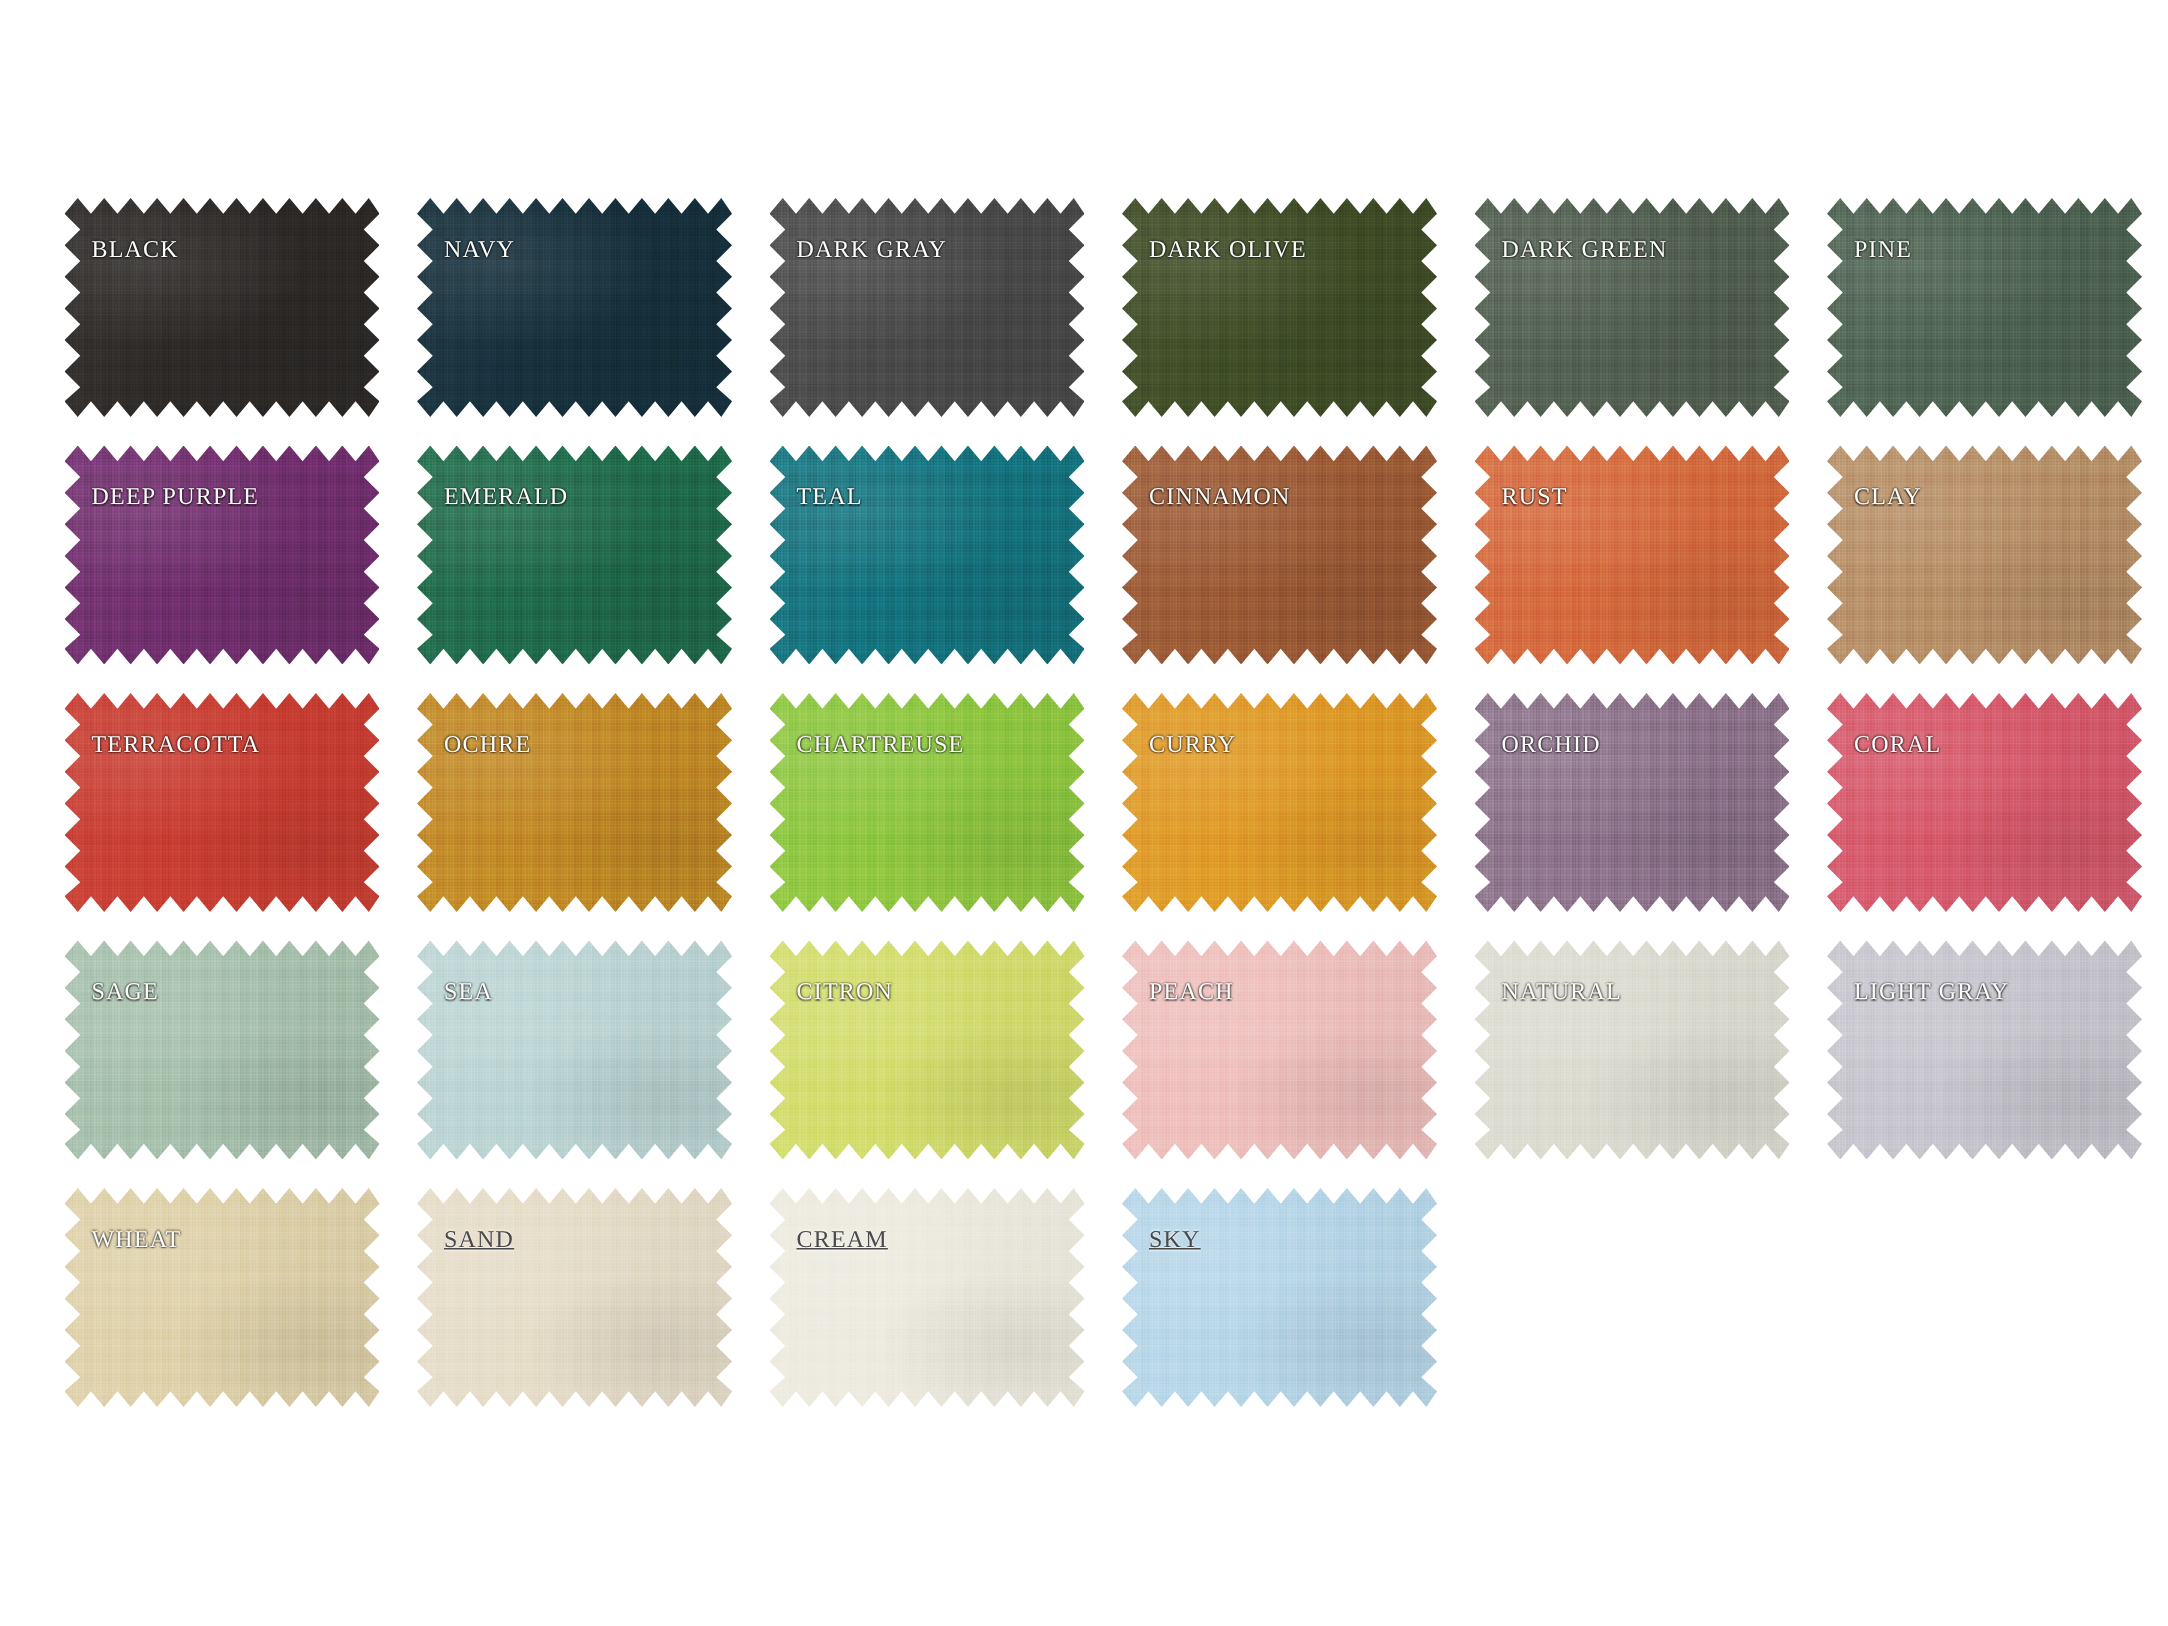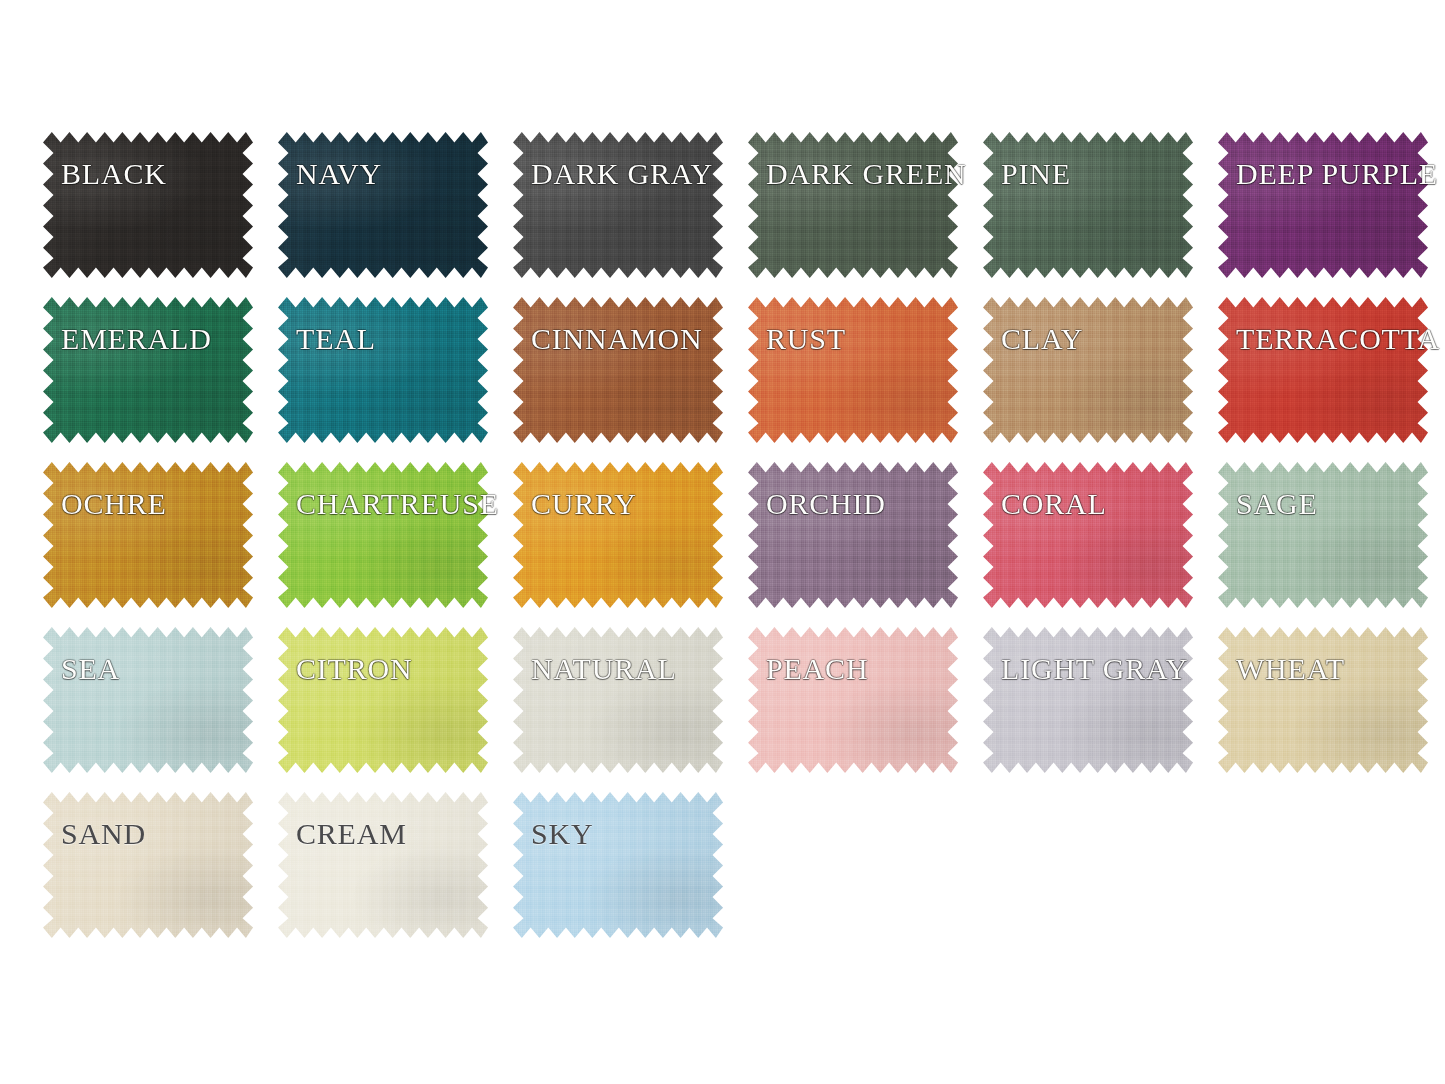--- a/index.html
+++ b/index.html
@@ -118,39 +118,40 @@
       radial-gradient(ellipse 70% 55% at 28% 30%, rgba(255,255,255,0.10), rgba(255,255,255,0) 70%),
       radial-gradient(ellipse 60% 50% at 78% 72%, rgba(0,0,0,0.07), rgba(0,0,0,0) 72%),
       linear-gradient(105deg, rgba(255,255,255,0.05) 0%, rgba(0,0,0,0.0) 38%, rgba(0,0,0,0.045) 100%);
   }
 
   .swatch-label {
     position: absolute;
     left: 18px;
     top: 27px;
     font-family: "Liberation Serif", "DejaVu Serif", serif;
-    font-size: 30px;
+    font-size: 16px;
     letter-spacing: 0.8px;
     line-height: 1;
     white-space: nowrap;
     z-index: 4;
   }
   .swatch-label.light {
     color: #fdfdfb;
     text-shadow:
       0 1px 1px rgba(0,0,0,0.55),
       1px 0 1px rgba(0,0,0,0.35),
       -1px 0 1px rgba(0,0,0,0.30),
       0 -1px 1px rgba(0,0,0,0.28);
   }
   .swatch-label.dark {
     color: #4a4a4c;
     text-shadow:
       0 1px 0 rgba(255,255,255,0.55),
       0 -1px 0 rgba(255,255,255,0.35);
+    text-decoration: underline;
   }
 </style>
 </head>
 <body>
 
 <div id="swatch-board">
   <div class="swatch-grid">
       <div class="swatch">
         <div class="swatch-fabric" style="background-color: rgb(43, 40, 38);">
           <div class="swatch-shading"></div>
@@ -166,20 +167,27 @@
         <div class="swatch-label light">NAVY</div>
       </div>
       <div class="swatch">
         <div class="swatch-fabric" style="background-color: rgb(71, 71, 71);">
           <div class="swatch-shading"></div>
           <div class="swatch-texture"></div>
         </div>
         <div class="swatch-label light">DARK GRAY</div>
       </div>
       <div class="swatch">
+        <div class="swatch-fabric" style="background-color: rgb(63, 76, 38);">
+          <div class="swatch-shading"></div>
+          <div class="swatch-texture"></div>
+        </div>
+        <div class="swatch-label light">DARK OLIVE</div>
+      </div>
+      <div class="swatch">
         <div class="swatch-fabric" style="background-color: rgb(79, 93, 78);">
           <div class="swatch-shading"></div>
           <div class="swatch-texture"></div>
         </div>
         <div class="swatch-label light">DARK GREEN</div>
       </div>
       <div class="swatch">
         <div class="swatch-fabric" style="background-color: rgb(78, 99, 82);">
           <div class="swatch-shading"></div>
           <div class="swatch-texture"></div>
@@ -285,32 +293,32 @@
         <div class="swatch-label light">SEA</div>
       </div>
       <div class="swatch">
         <div class="swatch-fabric" style="background-color: rgb(210, 221, 106);">
           <div class="swatch-shading"></div>
           <div class="swatch-texture"></div>
         </div>
         <div class="swatch-label light">CITRON</div>
       </div>
       <div class="swatch">
+        <div class="swatch-fabric" style="background-color: rgb(239, 192, 189);">
+          <div class="swatch-shading"></div>
+          <div class="swatch-texture"></div>
+        </div>
+        <div class="swatch-label light">PEACH</div>
+      </div>
+      <div class="swatch">
         <div class="swatch-fabric" style="background-color: rgb(220, 219, 208);">
           <div class="swatch-shading"></div>
           <div class="swatch-texture"></div>
         </div>
         <div class="swatch-label light">NATURAL</div>
-      </div>
-      <div class="swatch">
-        <div class="swatch-fabric" style="background-color: rgb(239, 192, 189);">
-          <div class="swatch-shading"></div>
-          <div class="swatch-texture"></div>
-        </div>
-        <div class="swatch-label light">PEACH</div>
       </div>
       <div class="swatch">
         <div class="swatch-fabric" style="background-color: rgb(200, 198, 206);">
           <div class="swatch-shading"></div>
           <div class="swatch-texture"></div>
         </div>
         <div class="swatch-label light">LIGHT GRAY</div>
       </div>
       <div class="swatch">
         <div class="swatch-fabric" style="background-color: rgb(222, 208, 168);">

